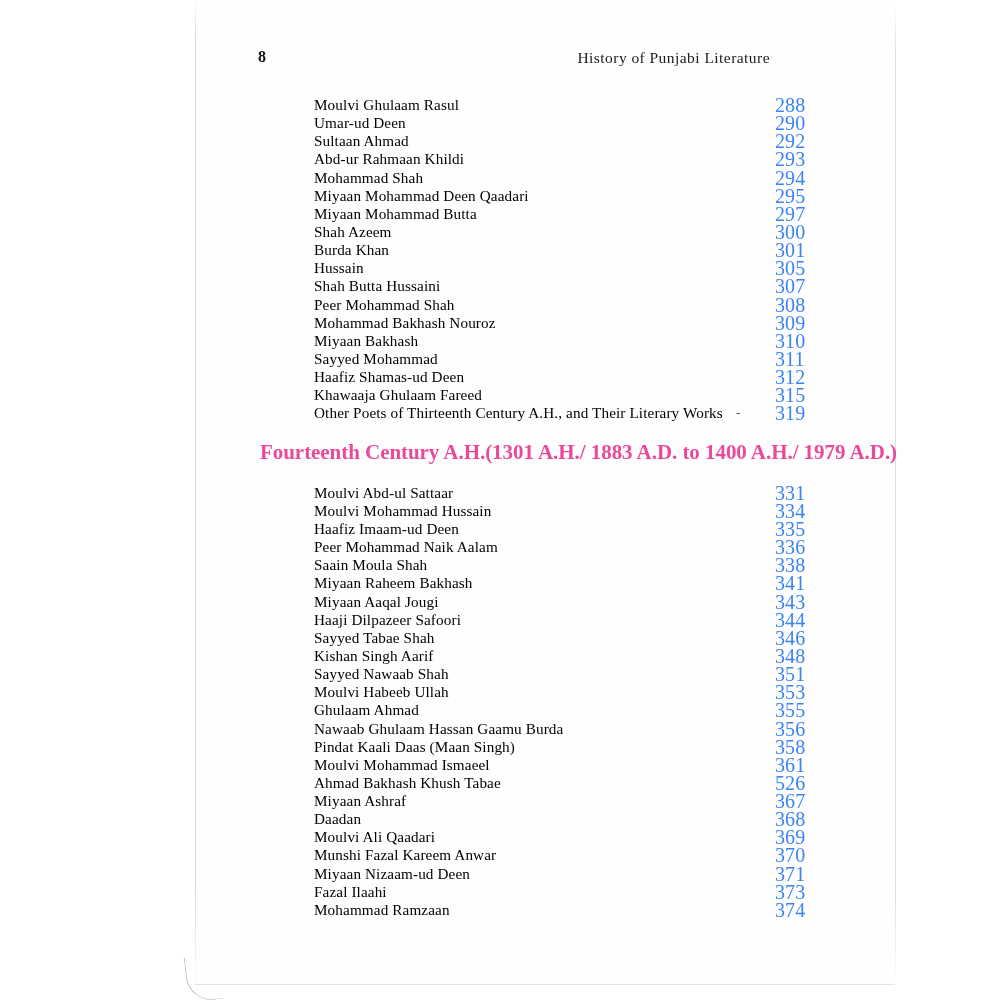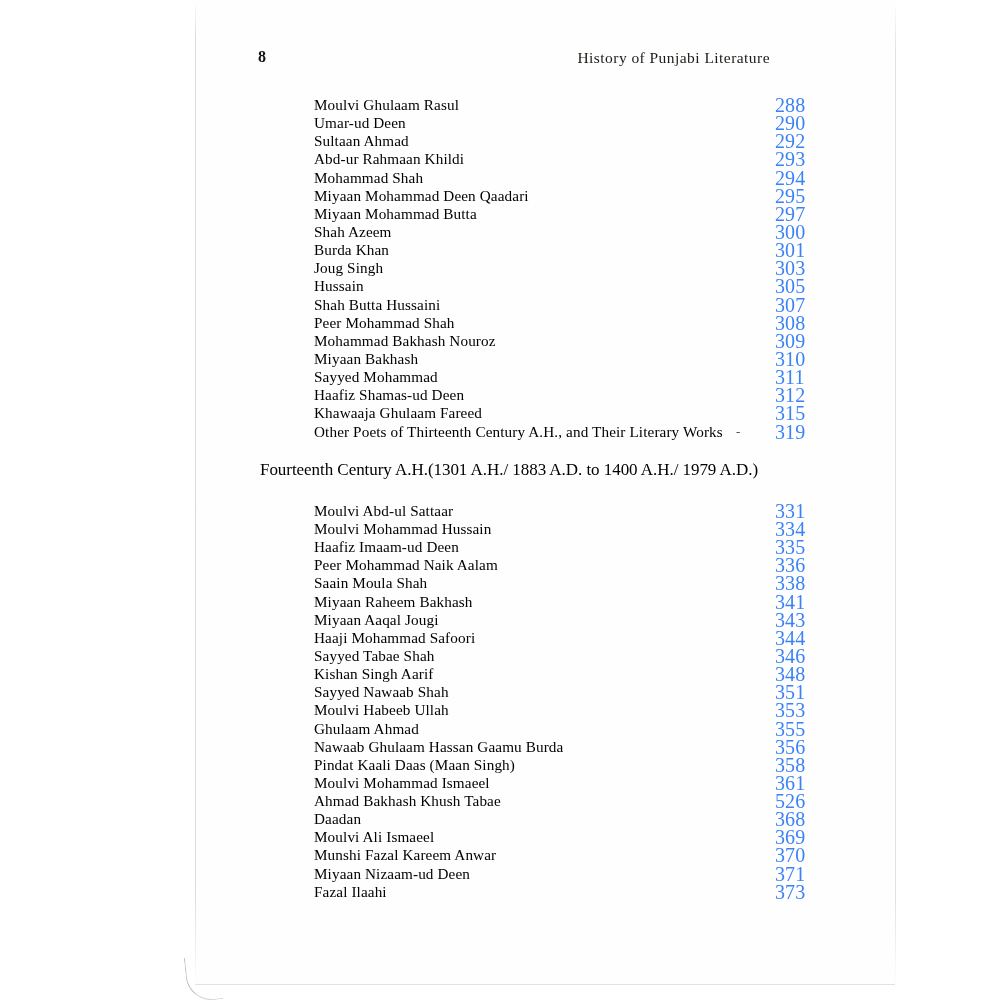--- a/index.html
+++ b/index.html
@@ -141,24 +141,24 @@
     height: 18.15px;
     line-height: 18.15px;
     margin-top: 20.5px;
     margin-bottom: 22.5px;
     white-space: nowrap;
   }
   .section-heading span {
     position: absolute;
     left: 2px;
     top: 0;
-    font-size: 17px;
-    font-weight: normal;
+    font-size: 21px;
+    font-weight: bold;
     letter-spacing: -0.05px;
-    color: #000000;
+    color: #ec4899;
   }
 </style>
 </head>
 <body>
 
 <div class="scan-sheet"></div>
 <div class="scan-edge-left"></div>
 <div class="scan-edge-right"></div>
 <div class="scan-edge-bottom"></div>
 <div class="scan-curl"></div>
@@ -200,24 +200,20 @@
       </div>
       <div class="toc-entry">
         <span class="entry-title">Shah Azeem</span>
         <span class="entry-page">300</span>
       </div>
       <div class="toc-entry">
         <span class="entry-title">Burda Khan</span>
         <span class="entry-page">301</span>
       </div>
       <div class="toc-entry">
-        <span class="entry-title">Joug Singh</span>
-        <span class="entry-page">303</span>
-      </div>
-      <div class="toc-entry">
         <span class="entry-title">Hussain</span>
         <span class="entry-page">305</span>
       </div>
       <div class="toc-entry">
         <span class="entry-title">Shah Butta Hussaini</span>
         <span class="entry-page">307</span>
       </div>
       <div class="toc-entry">
         <span class="entry-title">Peer Mohammad Shah</span>
         <span class="entry-page">308</span>
@@ -274,21 +270,21 @@
       </div>
       <div class="toc-entry">
         <span class="entry-title">Miyaan Raheem Bakhash</span>
         <span class="entry-page">341</span>
       </div>
       <div class="toc-entry">
         <span class="entry-title">Miyaan Aaqal Jougi</span>
         <span class="entry-page">343</span>
       </div>
       <div class="toc-entry">
-        <span class="entry-title">Haaji Mohammad Safoori</span>
+        <span class="entry-title">Haaji Dilpazeer Safoori</span>
         <span class="entry-page">344</span>
       </div>
       <div class="toc-entry">
         <span class="entry-title">Sayyed Tabae Shah</span>
         <span class="entry-page">346</span>
       </div>
       <div class="toc-entry">
         <span class="entry-title">Kishan Singh Aarif</span>
         <span class="entry-page">348</span>
       </div>
@@ -314,33 +310,41 @@
       </div>
       <div class="toc-entry">
         <span class="entry-title">Moulvi Mohammad Ismaeel</span>
         <span class="entry-page">361</span>
       </div>
       <div class="toc-entry">
         <span class="entry-title">Ahmad Bakhash Khush Tabae</span>
         <span class="entry-page">526</span>
       </div>
       <div class="toc-entry">
+        <span class="entry-title">Miyaan Ashraf</span>
+        <span class="entry-page">367</span>
+      </div>
+      <div class="toc-entry">
         <span class="entry-title">Daadan</span>
         <span class="entry-page">368</span>
       </div>
       <div class="toc-entry">
-        <span class="entry-title">Moulvi Ali Ismaeel</span>
+        <span class="entry-title">Moulvi Ali Qaadari</span>
         <span class="entry-page">369</span>
       </div>
       <div class="toc-entry">
         <span class="entry-title">Munshi Fazal Kareem Anwar</span>
         <span class="entry-page">370</span>
       </div>
       <div class="toc-entry">
         <span class="entry-title">Miyaan Nizaam-ud Deen</span>
         <span class="entry-page">371</span>
       </div>
       <div class="toc-entry">
         <span class="entry-title">Fazal Ilaahi</span>
         <span class="entry-page">373</span>
       </div>
+      <div class="toc-entry">
+        <span class="entry-title">Mohammad Ramzaan</span>
+        <span class="entry-page">374</span>
+      </div>
     </div>
 </div>
 
 </body></html>

